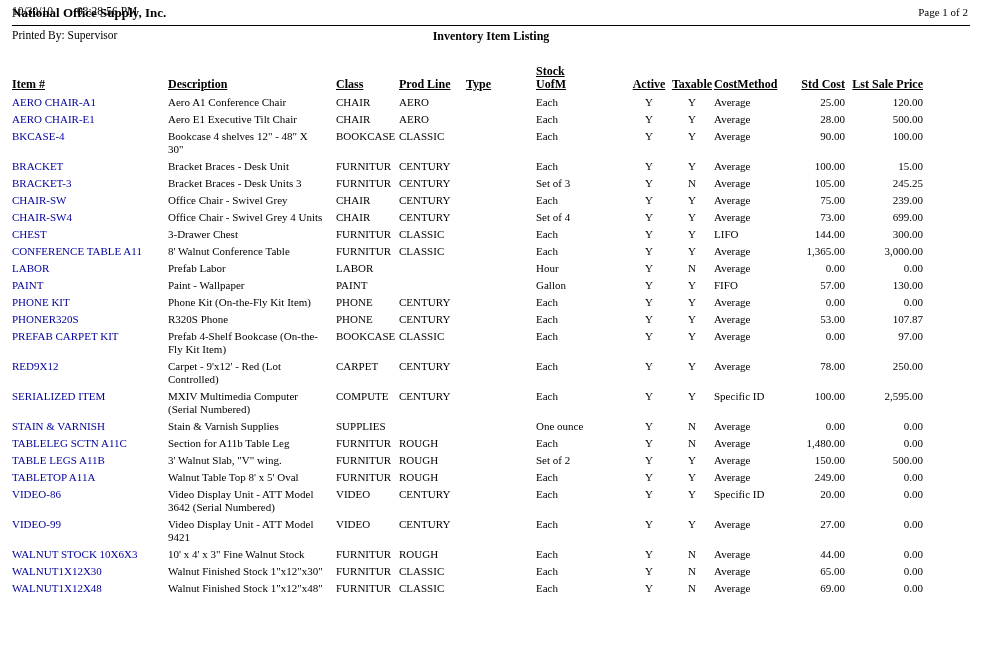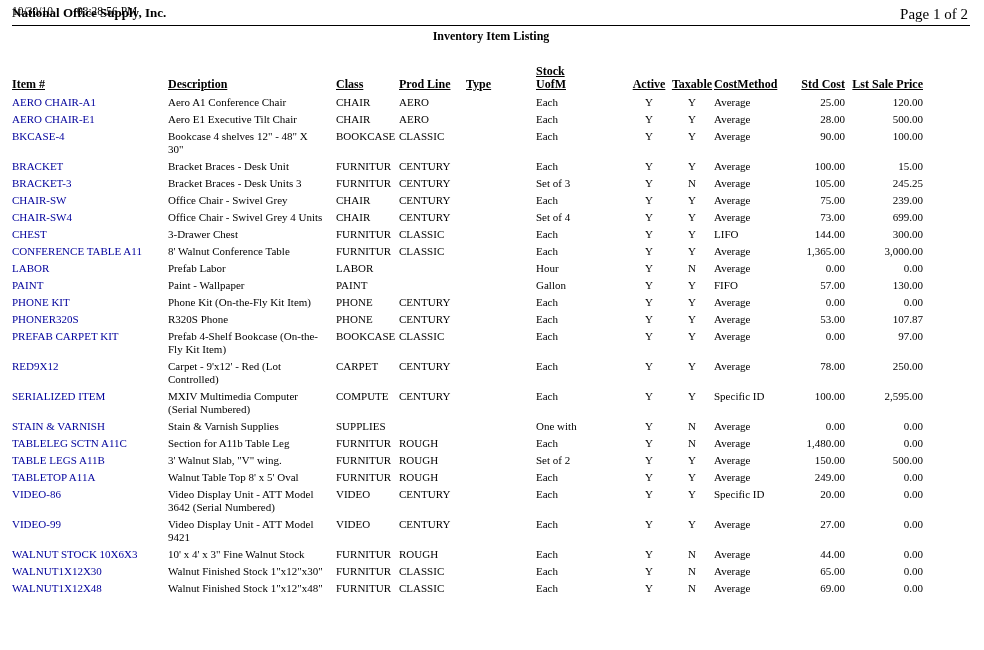--- a/index.html
+++ b/index.html
@@ -12,21 +12,21 @@
   .page { padding: 5px 14px 0 12px; }
 
   
   .hdr-row { position: relative; }
   .hdr-row1 { height: 18px; font-size: 11.5px; }
   .time { margin-left: 24px; }
   .company {
     position: absolute; left: 0; right: 0; top: 0;
     text-align: left; font-weight: bold; font-size: 13px;
   }
-  .page-num { position: absolute; right: 2px; top: 1px; font-size: 15px; }
+  .page-num { position: absolute; right: 2px; top: 1px; font-size: 11px; }
   .hdr-rule { border-bottom: 1px solid #000; margin: 2px 0 0 0; }
   .hdr-row2 { height: 26px; font-size: 11.5px; }
   .printed-by { padding-top: 3px; }
   .report-title {
     position: absolute; left: 0; right: 0; top: 3px;
     text-align: center; font-weight: bold; font-size: 12px;
   }
 
   
   table {
@@ -57,20 +57,21 @@
 
   <div class="hdr-row hdr-row1">
     <span>10/30/10</span><span class="time">03:28:56 PM</span>
     <div class="company">National Office Supply, Inc.</div>
     <div class="page-num">Page 1 of 2</div>
   </div>
 
   <div class="hdr-rule"></div>
 
   <div class="hdr-row hdr-row2">
+    <div class="printed-by">Printed By: Supervisor</div>
     <div class="report-title">Inventory Item Listing</div>
   </div>
 
   <table>
     <colgroup>
       <col style="width:156px">
         <col style="width:168px">
         <col style="width:63px">
       <col style="width:67px">
         <col style="width:70px">
@@ -304,21 +305,21 @@
     <td>Specific ID</td>
     <td class="al-r">100.00</td>
     <td class="al-r">2,595.00</td>
   </tr>
         <tr>
     <td class="c-item"><a class="item-link">STAIN &amp; VARNISH</a></td>
     <td class="c-desc">Stain &amp; Varnish Supplies</td>
     <td>SUPPLIES</td>
     <td></td>
     <td></td>
-    <td>One with</td>
+    <td>One ounce</td>
     <td class="al-c">Y</td>
     <td class="al-c">N</td>
     <td>Average</td>
     <td class="al-r">0.00</td>
     <td class="al-r">0.00</td>
   </tr>
         <tr>
     <td class="c-item"><a class="item-link">TABLELEG SCTN A11C</a></td>
     <td class="c-desc">Section for A11b Table Leg</td>
     <td>FURNITUR</td>

